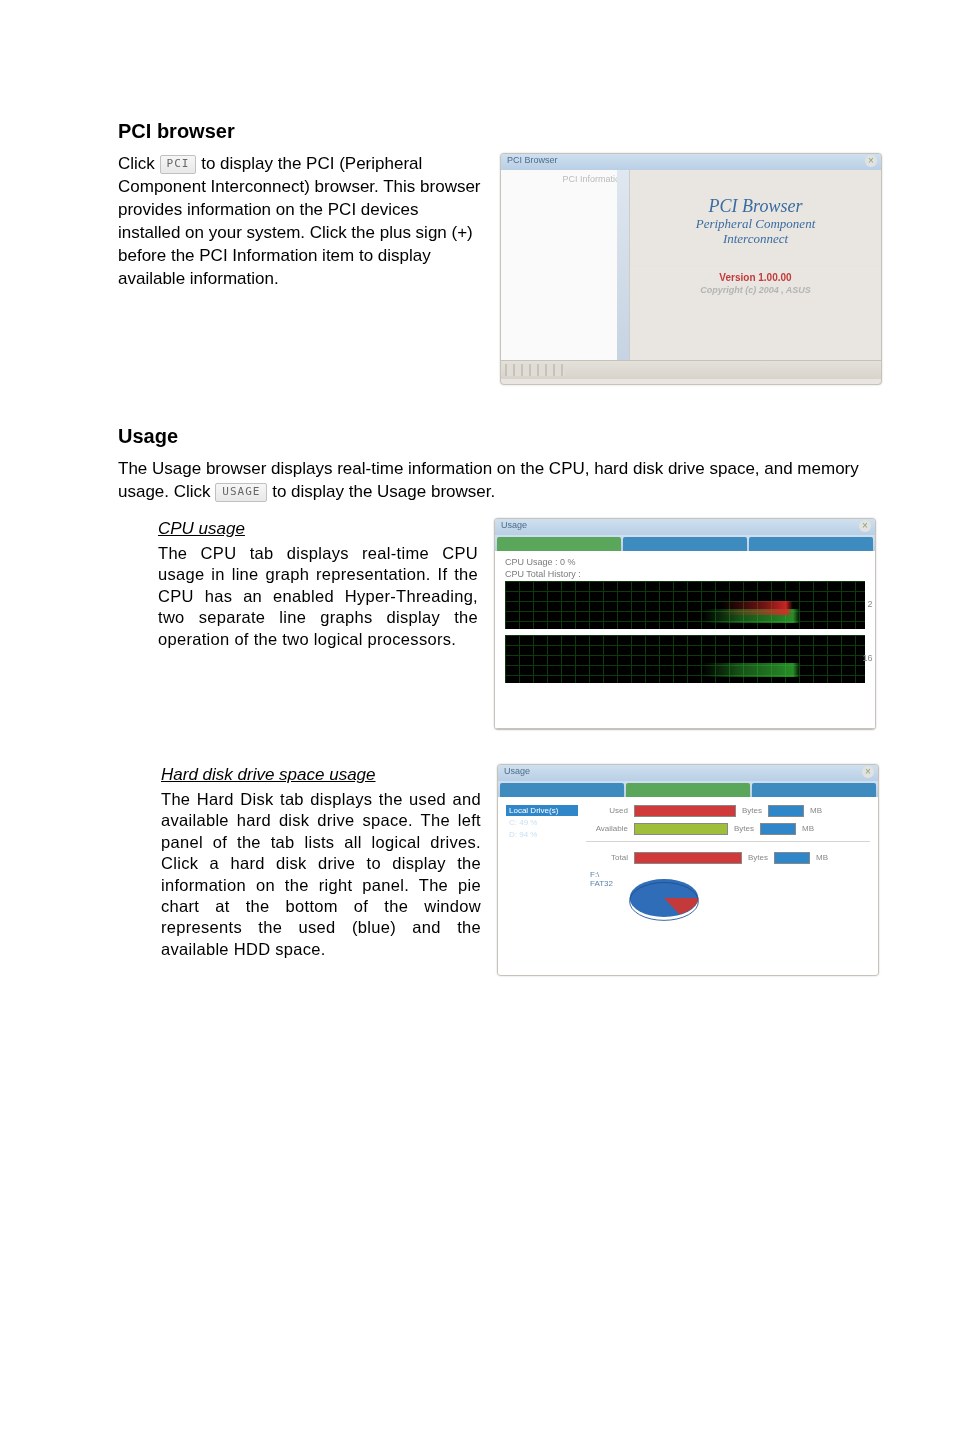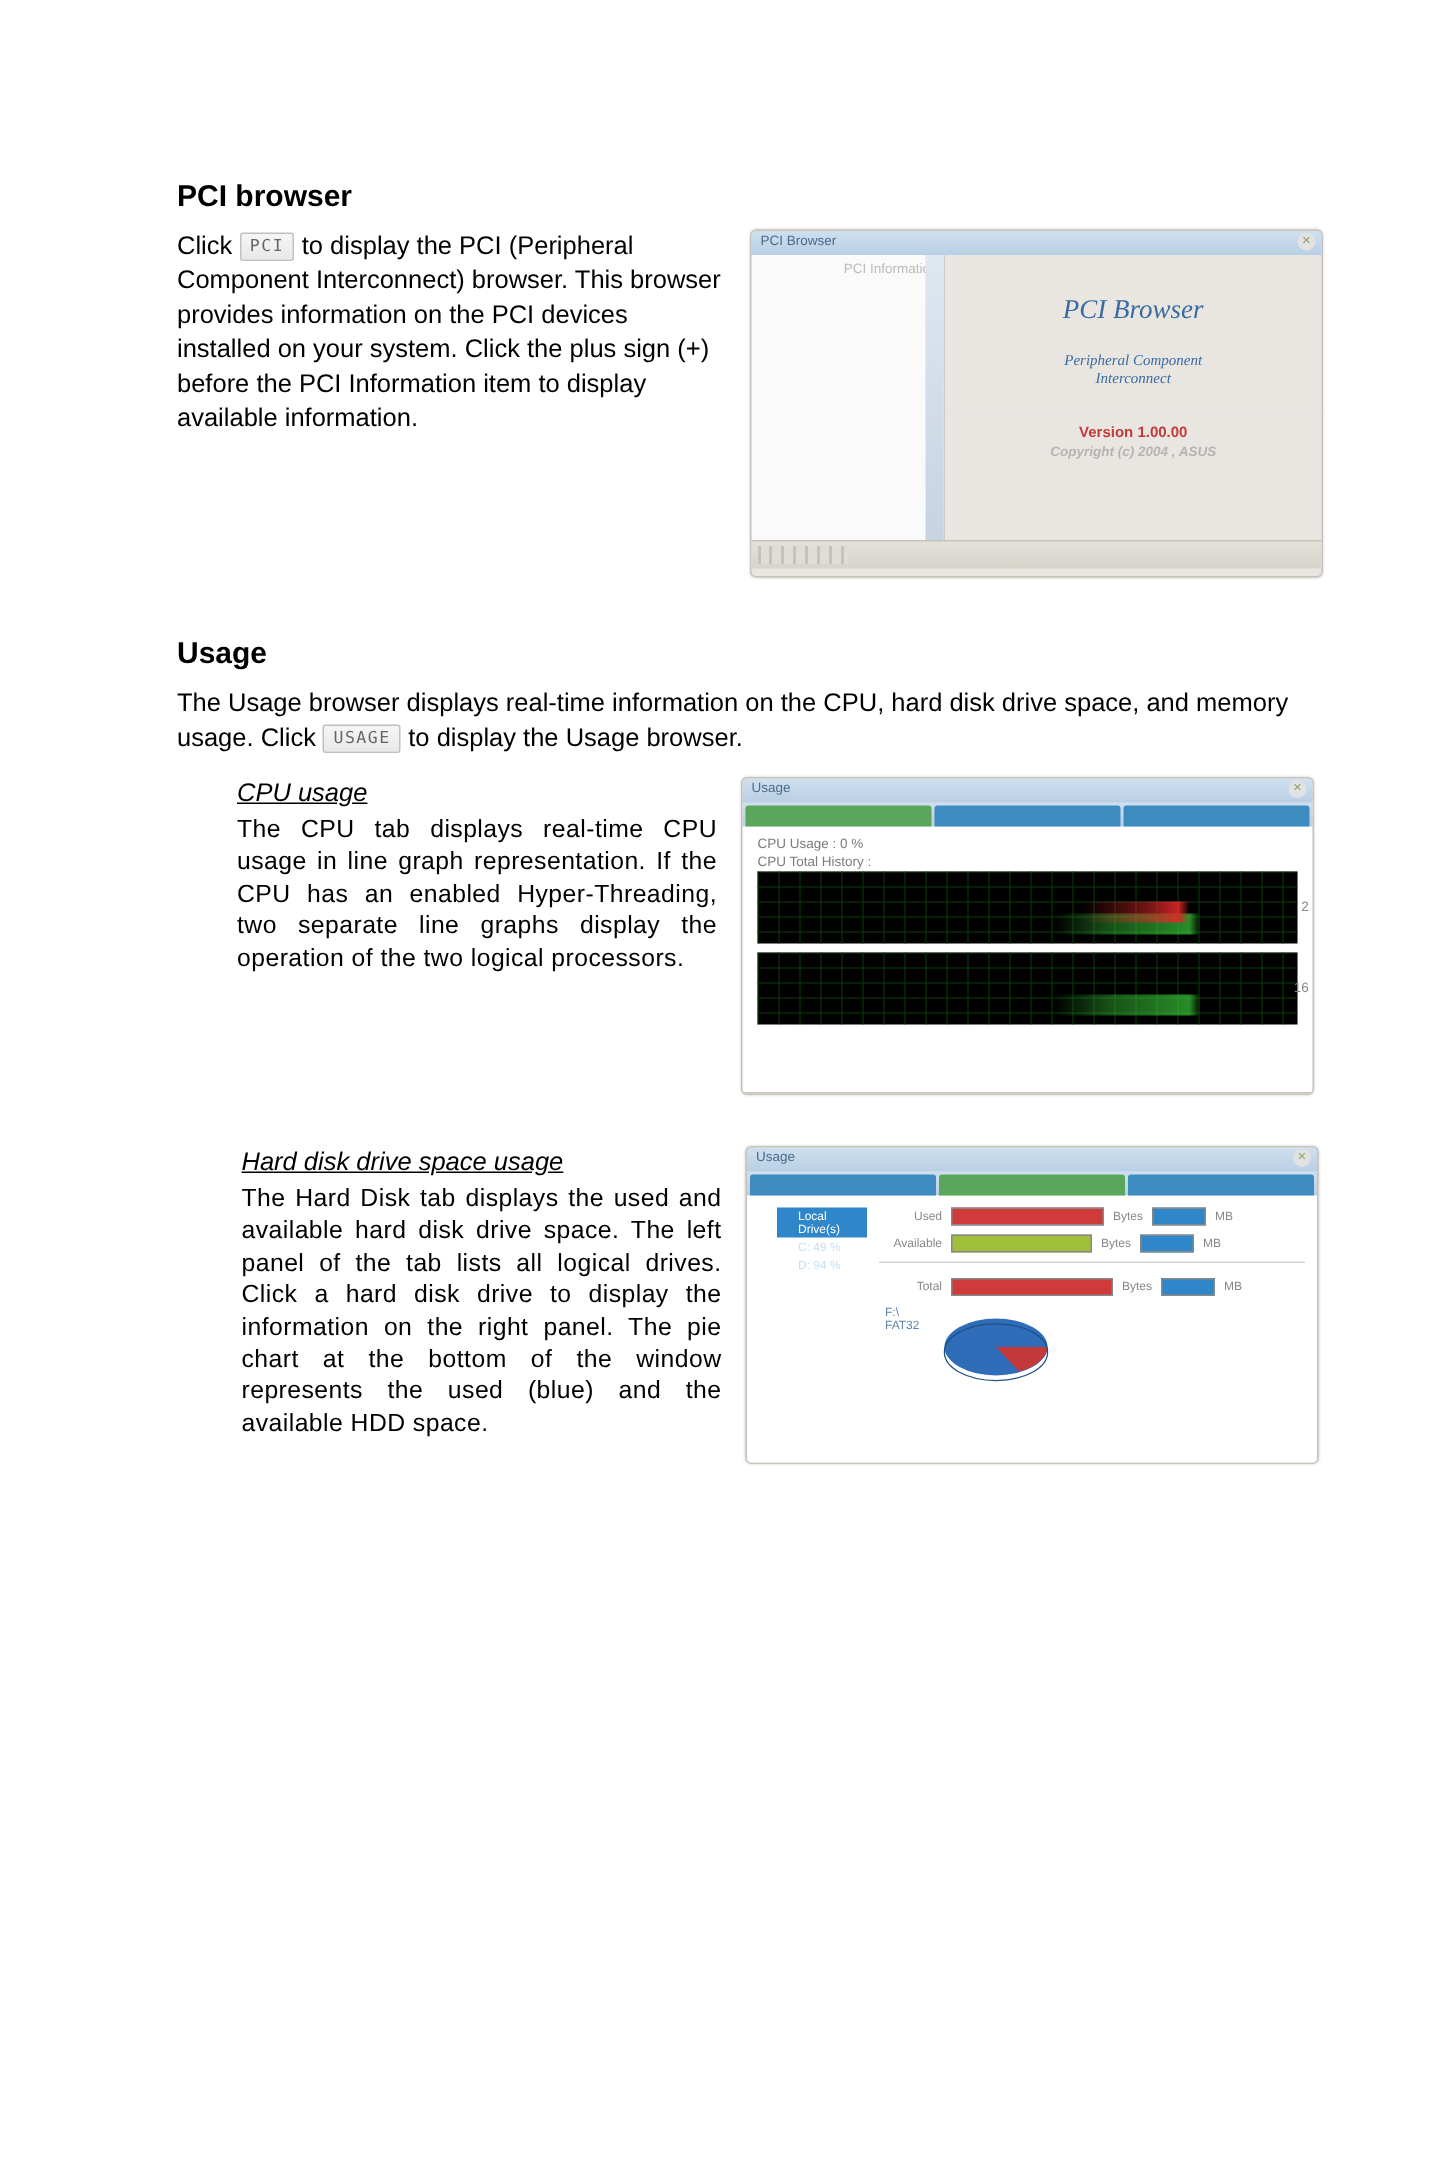--- a/index.html
+++ b/index.html
@@ -114,21 +114,21 @@
     background: linear-gradient(#dfe7f0,#c6d3e2);
   }
   .pci-main {
     flex: 1;
     text-align: center;
     padding-top: 26px;
     font-family: "Segoe Script","Comic Sans MS",cursive;
     color: #3a6ca0;
   }
   .pci-t1 { font-size: 18px; font-style: italic; }
-  .pci-t2 { font-size: 10px; font-style: italic; margin-top: 18px; line-height: 1.15; }
+  .pci-t2 { font-size: 13px; font-style: italic; margin-top: 0; line-height: 1.15; }
   .pci-ver { font-size: 10px; color: #c23a3a; margin-top: 18px; font-family: Arial; font-style: normal; font-weight: bold; border-top:1px solid #e4e4e4; padding-top:6px;}
   .pci-cop { font-size: 9px; color: #b4b4b4; font-family: Arial; font-style: italic; margin-top: 2px; font-weight: bold;}
 
   
   .cpu-win { width: 380px; height: 210px; }
   .cpu-tabs {
     display:flex; gap:2px; padding:2px 2px 0 2px;
     background: linear-gradient(#cfe0ef,#b9cfe5);
   }
   .cpu-tab {
@@ -158,21 +158,21 @@
   }
   .cpu-pct { position:absolute; right:-18px; bottom:18px; font-size:9px; color:#888;}
 
   
   .hdd-win { width: 380px; height: 210px; }
   .hdd-body { background:#fff; padding:8px; height:165px; display:flex; gap:8px;}
   .hdd-left {
     width:72px; background:#fff; font-size:8px; color:#9cb6d4;
   }
   .hdd-drive {
-    background:#2f86c8; color:#fff; font-size:8px; padding:1px 14px; margin-bottom:1px;margin-left:12px;
+    background:#2f86c8; color:#fff; font-size:8px; padding:1px 3px; margin-bottom:1px;
   }
   .hdd-row1 { color:#c7dff3; background:transparent; }
   .hdd-right { flex:1; }
   .hdd-bar-row { display:flex; align-items:center; gap:6px; margin-bottom:6px; font-size:8px; color:#888;}
   .hdd-bar {
     height:10px; border:1px solid #888; position:relative; flex:0 0 auto;
   }
   .hdd-bar.red { background:#d03a3a; width:100px;}
   .hdd-bar.green { background:#9fbf3a; width:92px;}
   .hdd-bar.red2 { background:#d03a3a; width:106px;}

